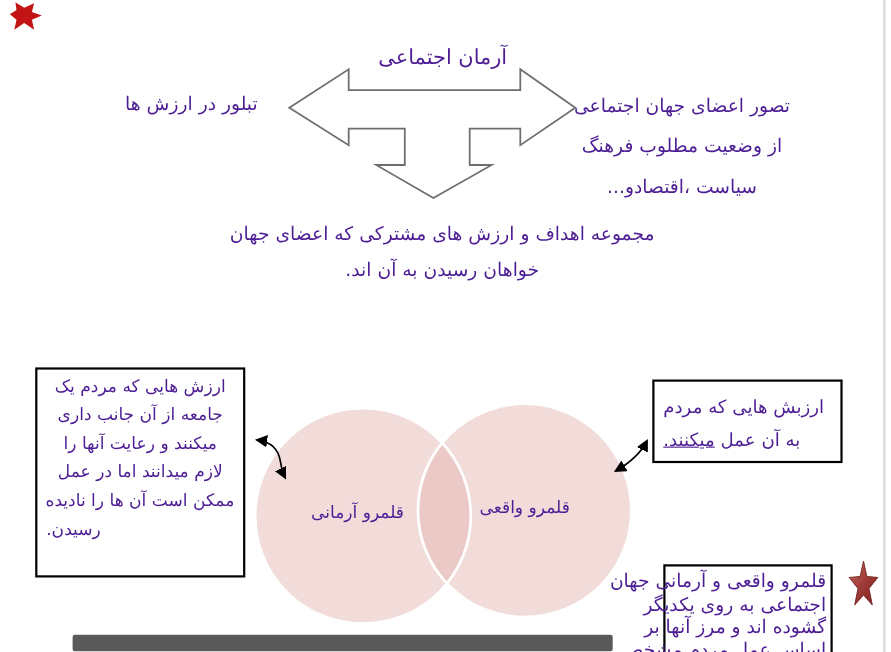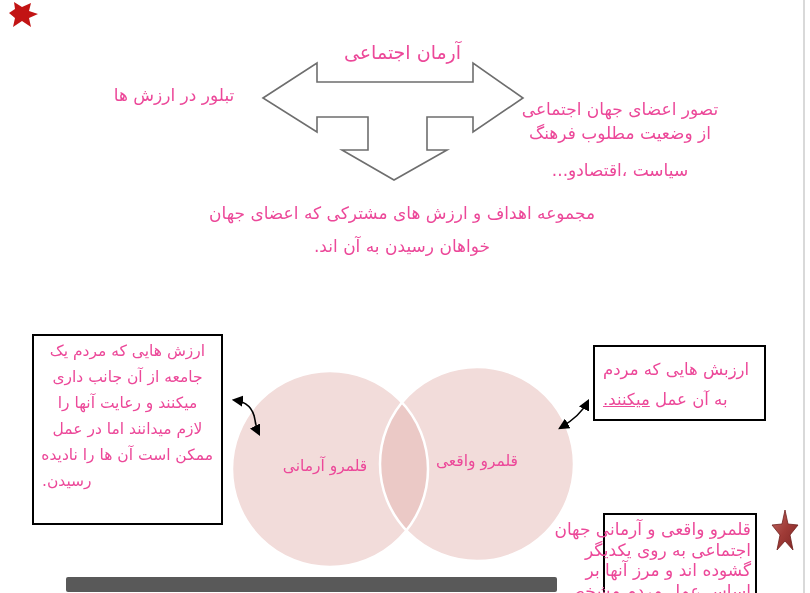--- a/index.html
+++ b/index.html
@@ -1,18 +1,18 @@
 <!DOCTYPE html>
 <html lang="fa"><head>
 <meta charset="utf-8">
 <style>
   html,body{margin:0;padding:0;background:#fff;}
   #stage{
     position:relative;width:810px;height:593px;background:#ffffff;
-    overflow:hidden;font-family:"DejaVu Sans",sans-serif;color:#ec4899;
+    overflow:hidden;font-family:"DejaVu Sans",sans-serif;color:#4c1d95;
     direction:rtl;
   }
   .abs{position:absolute;}
   .txt{text-align:center;direction:rtl;line-height:1.35;}
   #stage svg.layer{position:absolute;left:0;top:0;z-index:1;}
   .z2{z-index:2;}
   .title{font-size:19px;}
   .side{font-size:17px;}
   .box{background:#fff;border:2px solid #000;box-sizing:border-box;direction:rtl;}
   .leftbox-line{font-size:15.5px;line-height:26px;text-align:center;white-space:nowrap;}
@@ -55,21 +55,21 @@
     <path d="M 234,400 C 250,402 254,413 255,420 C 256,428 257,430 259,434" fill="none" stroke="#000" stroke-width="1.6" marker-start="url(#ah)" marker-end="url(#ah)"></path>
     <path d="M 588,401 C 583,411 572,421 560,428" fill="none" stroke="#000" stroke-width="1.6" marker-start="url(#ah)" marker-end="url(#ah)"></path>
 
     <polygon points="785,510 782,524 772,525 780,535 777,550 785,541 793,550 790,535 798,525 788,524" fill="url(#starg)" stroke="#6e1f1d" stroke-width="0.8"></polygon>
 
     <polygon points="9,13 15,9 14,2 22,7 31,3 29,11 38,14 29,18 31,27 22,21 13,27 15,18" fill="#c21414"></polygon>
   </svg>
 
   <div class="abs txt title z2" style="left:320px;top:40px;width:165px;">آرمان اجتماعی</div>
 
-  <div class="abs txt side z2" style="left:515px;top:86px;width:210px;margin-top:12px;">تصور اعضای جهان اجتماعی</div>
+  <div class="abs txt side z2" style="left:515px;top:86px;width:210px;">تصور اعضای جهان اجتماعی</div>
   <div class="abs txt side z2" style="left:515px;top:122px;width:210px;">از وضعیت مطلوب فرهنگ</div>
   <div class="abs txt side z2" style="left:515px;top:159px;width:210px;">سیاست ،اقتصادو...</div>
 
   <div class="abs txt side z2" style="left:88px;top:84px;width:172px;">تبلور در ارزش ها</div>
 
   <div class="abs txt side z2" style="left:202px;top:202px;width:400px;">مجموعه اهداف و ارزش های مشترکی که اعضای جهان</div>
   <div class="abs txt side z2" style="left:202px;top:235px;width:400px;">خواهان رسیدن به آن اند.</div>
 
   <div class="abs box z2" style="left:32px;top:334px;width:191px;height:191px;padding:2px 8px;">
     <div class="leftbox-line">ارزش هایی که مردم یک</div>

